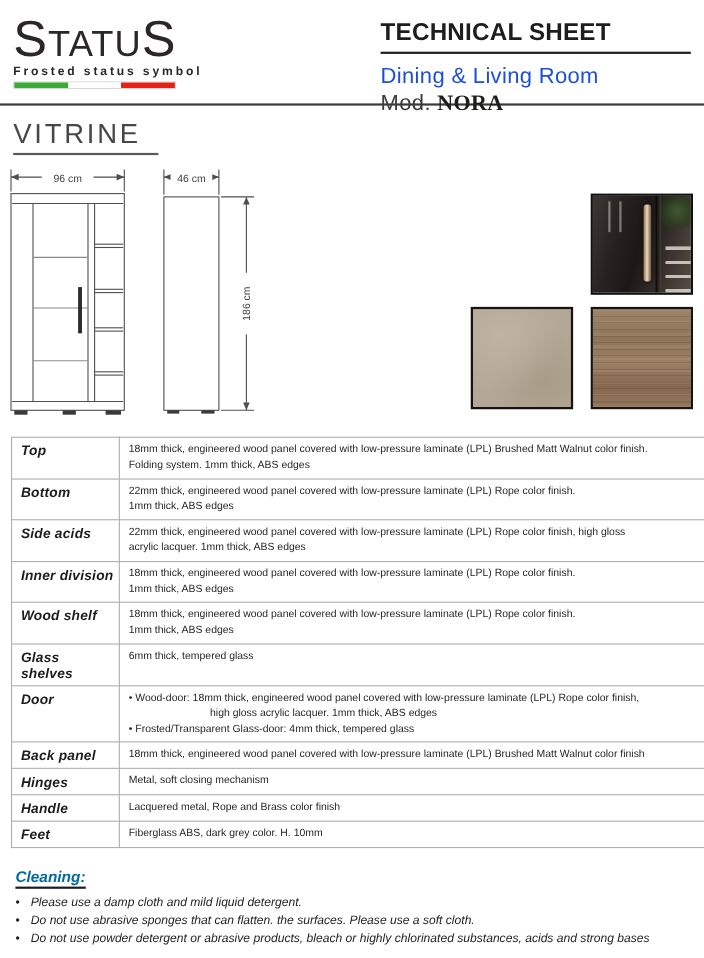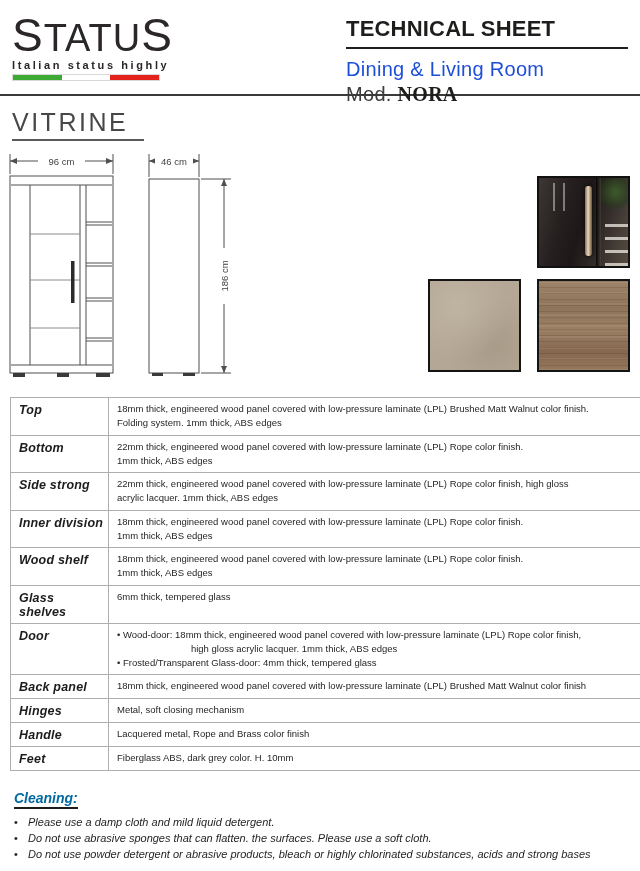--- a/index.html
+++ b/index.html
@@ -4,21 +4,21 @@
 <style>
   * { margin:0; padding:0; box-sizing:border-box; }
   html,body { width:640px; height:871px; background:#ffffff; overflow:hidden;
     font-family:"Liberation Sans", sans-serif; color:#222; }
 
   
   .header { display:flex; justify-content:space-between; padding:12px 12px 0 12px; height:92px; }
   .logo { width:150px; }
   .logo-text { color:#2b2628; line-height:1; white-space:nowrap; letter-spacing:1px; }
   .logo-text .big { font-size:46px; font-weight:400; }
-  .logo-text .mid { font-size:38px; font-weight:400; }
+  .logo-text .mid { font-size:33px; font-weight:400; }
   .logo-tagline { font-size:11px; font-weight:700; letter-spacing:2.6px; color:#2b2628; margin-top:1px; white-space:nowrap; }
   .flag { display:flex; height:7px; width:148px; margin-top:3px; border:1px solid #d8d8d8; }
   .flag .seg { flex:1; }
   .seg-green { background:#3daa35; }
   .seg-white { background:#ffffff; }
   .seg-red   { background:#e3231a; }
 
   .header-right { width:282px; padding-top:4px; }
   .doc-title { font-size:22px; font-weight:700; color:#1d1d1b; letter-spacing:0.2px;
     border-bottom:2px solid #1d1d1b; padding-bottom:5px; white-space:nowrap; }
@@ -76,21 +76,21 @@
   .cleaning-list { list-style:none; }
   .cleaning-list li { display:flex; font-size:11px; font-style:italic; color:#1f1f1f; line-height:1.45; }
   .cleaning-list .bullet { width:14px; flex:none; text-align:left; font-style:normal; }
 </style>
 </head>
 <body>
 
 <div class="header">
   <div class="logo">
     <div class="logo-text"><span class="big">S</span><span class="mid">TATU</span><span class="big">S</span></div>
-    <div class="logo-tagline">Italian status highly</div>
+    <div class="logo-tagline">Frosted status symbol</div>
     <div class="flag">
       <span class="seg seg-green"></span>
       <span class="seg seg-white"></span>
       <span class="seg seg-red"></span>
     </div>
   </div>
   <div class="header-right">
     <div class="doc-title">TECHNICAL SHEET</div>
     <div class="doc-category">Dining &amp; Living Room</div>
     <div class="doc-model"><span>Mod. </span><b>NORA</b></div>
@@ -183,21 +183,21 @@
         <td class="lbl">Top</td>
         <td class="dsc">18mm thick, engineered wood panel covered with low-pressure laminate (LPL) Brushed Matt Walnut color finish.
 Folding system. 1mm thick, ABS edges</td>
       </tr>
     <tr>
         <td class="lbl">Bottom</td>
         <td class="dsc">22mm thick, engineered wood panel covered with low-pressure laminate (LPL) Rope color finish.
 1mm thick, ABS edges</td>
       </tr>
     <tr>
-        <td class="lbl">Side strong</td>
+        <td class="lbl">Side acids</td>
         <td class="dsc">22mm thick, engineered wood panel covered with low-pressure laminate (LPL) Rope color finish, high gloss
 acrylic lacquer. 1mm thick, ABS edges</td>
       </tr>
     <tr>
         <td class="lbl">Inner division</td>
         <td class="dsc">18mm thick, engineered wood panel covered with low-pressure laminate (LPL) Rope color finish.
 1mm thick, ABS edges</td>
       </tr>
     <tr>
         <td class="lbl">Wood shelf</td>

